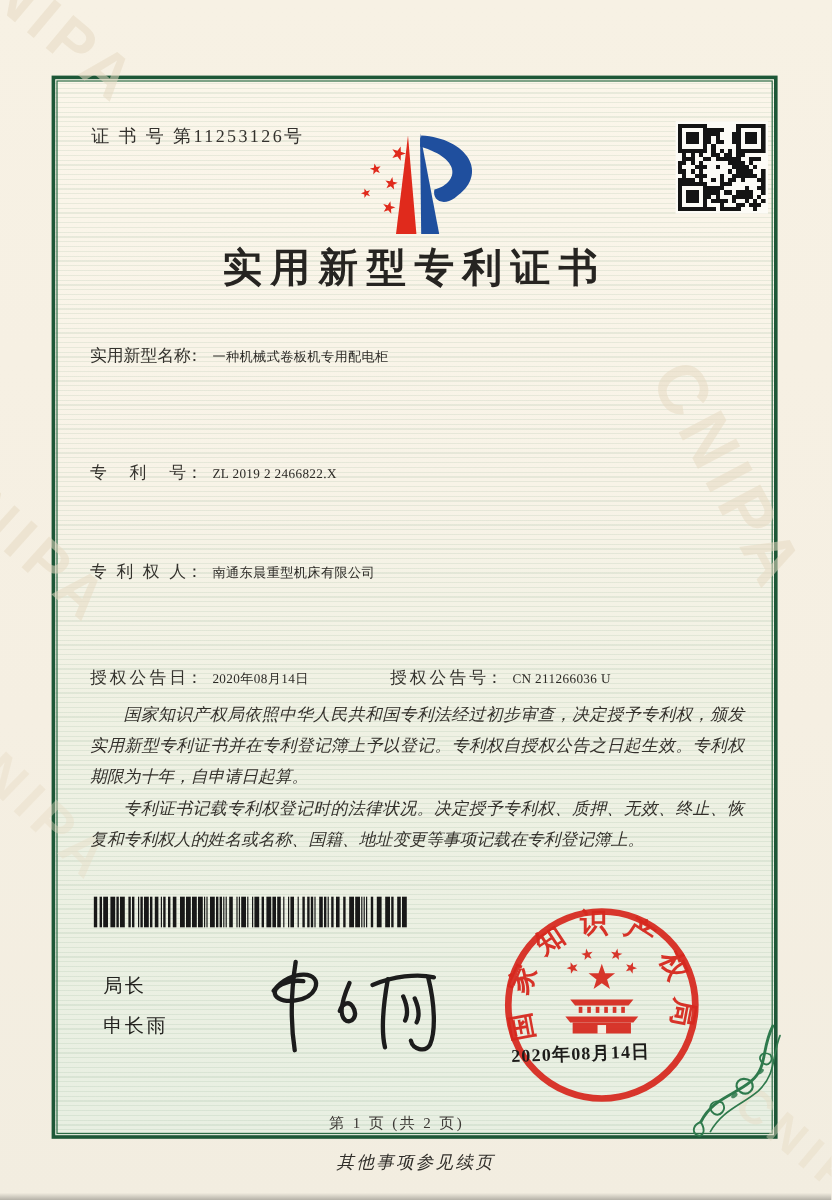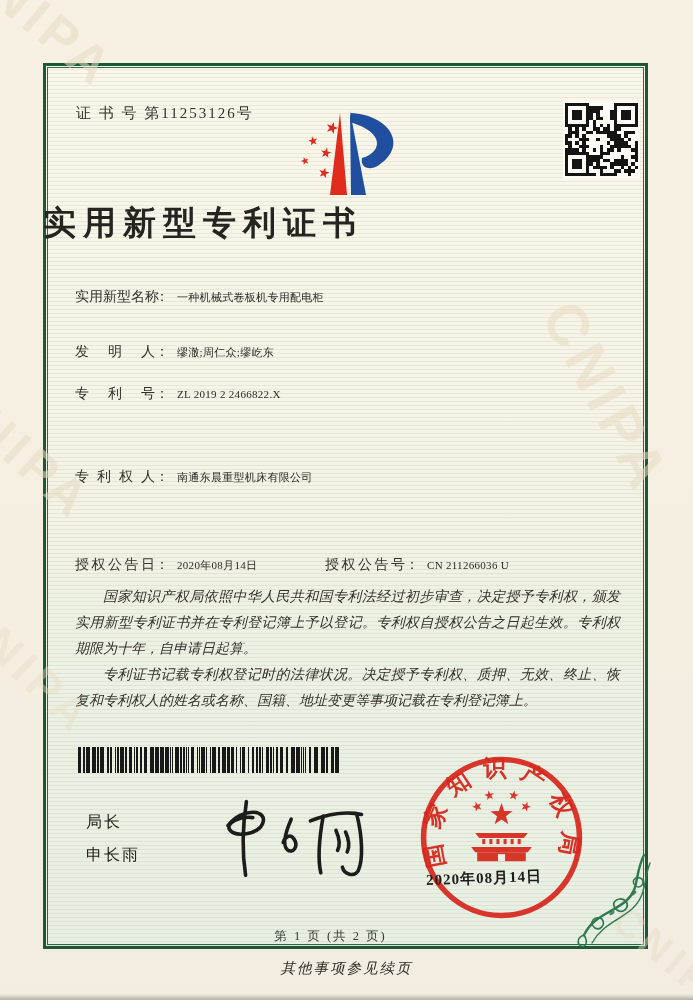--- a/index.html
+++ b/index.html
@@ -18,21 +18,21 @@
   .frame{position:absolute;left:43px;top:63px;width:605px;height:886px;box-sizing:border-box;
       border:3px solid #1d5737;z-index:1;
       background:
         repeating-linear-gradient(0deg, rgba(120,160,128,0.14) 0 1px, rgba(0,0,0,0) 1px 4px),
         linear-gradient(180deg,#fbf6ea 0%,#f8f3e7 38%,#eff1e3 62%,#e8efe2 100%);}
   .frame-inner{position:absolute;inset:1px;border:1px solid #2c6b45;}
   .content{position:absolute;inset:0;z-index:3;}
   .certno{position:absolute;left:76px;top:104px;font-size:15px;letter-spacing:2px;color:#33312d;}
   .logo{position:absolute;left:283px;top:101px;width:150px;height:98px;}
   .qr{position:absolute;left:563px;top:101px;width:77px;height:77px;background:#fcfbf6;padding:2px;box-sizing:border-box;}
-  .title{position:absolute;left:43px;top:201px;width:605px;text-align:left;
+  .title{position:absolute;left:43px;top:201px;width:605px;text-align:center;
       font-size:33px;font-weight:bold;letter-spacing:7px;color:#262421;}
   .row{position:absolute;left:75px;white-space:nowrap;font-size:15px;color:#34322d;}
   .lbl{display:inline-block;width:80px;text-align:justify;text-align-last:justify;font-size:14px;vertical-align:baseline;}
   .colon{font-size:14px;margin-right:8px;}
   .val{font-size:11px;letter-spacing:.3px;color:#2c2a26;}
   .pair2{position:absolute;left:250px;top:0;white-space:nowrap;}
   .paras{position:absolute;left:75px;top:584px;width:545px;font-size:14px;line-height:26px;
       text-align:justify;font-style:italic;color:#33302b;}
   .paras p{margin:0;text-indent:2em;}
   .barcode{position:absolute;left:78px;top:747px;width:268px;height:26px;}
@@ -331,23 +331,20 @@
           <rect x="13" y="20" width="1" height="1"></rect>
           <rect x="14" y="20" width="1" height="1"></rect>
           <rect x="18" y="20" width="1" height="1"></rect>
         </svg></div>
 
     <div class="title">实用新型专利证书</div>
 
     <div class="row" style="top:288px">
       <span class="lbl">实用新型名称</span><span class="colon">：</span><span class="val">一种机械式卷板机专用配电柜</span>
     </div>
-    <div class="row" style="top:343px">
-      <span class="lbl">发明人</span><span class="colon">：</span><span class="val">缪澈;周仁众;缪屹东</span>
-    </div>
     <div class="row" style="top:385px">
       <span class="lbl">专利号</span><span class="colon">：</span><span class="val">ZL 2019 2 2466822.X</span>
     </div>
     <div class="row" style="top:468px">
       <span class="lbl">专利权人</span><span class="colon">：</span><span class="val">南通东晨重型机床有限公司</span>
     </div>
     <div class="row" style="top:556px">
       <span class="lbl">授权公告日</span><span class="colon">：</span><span class="val">2020年08月14日</span>
       <span class="pair2">
         <span class="lbl">授权公告号</span><span class="colon">：</span><span class="val">CN 211266036 U</span>

